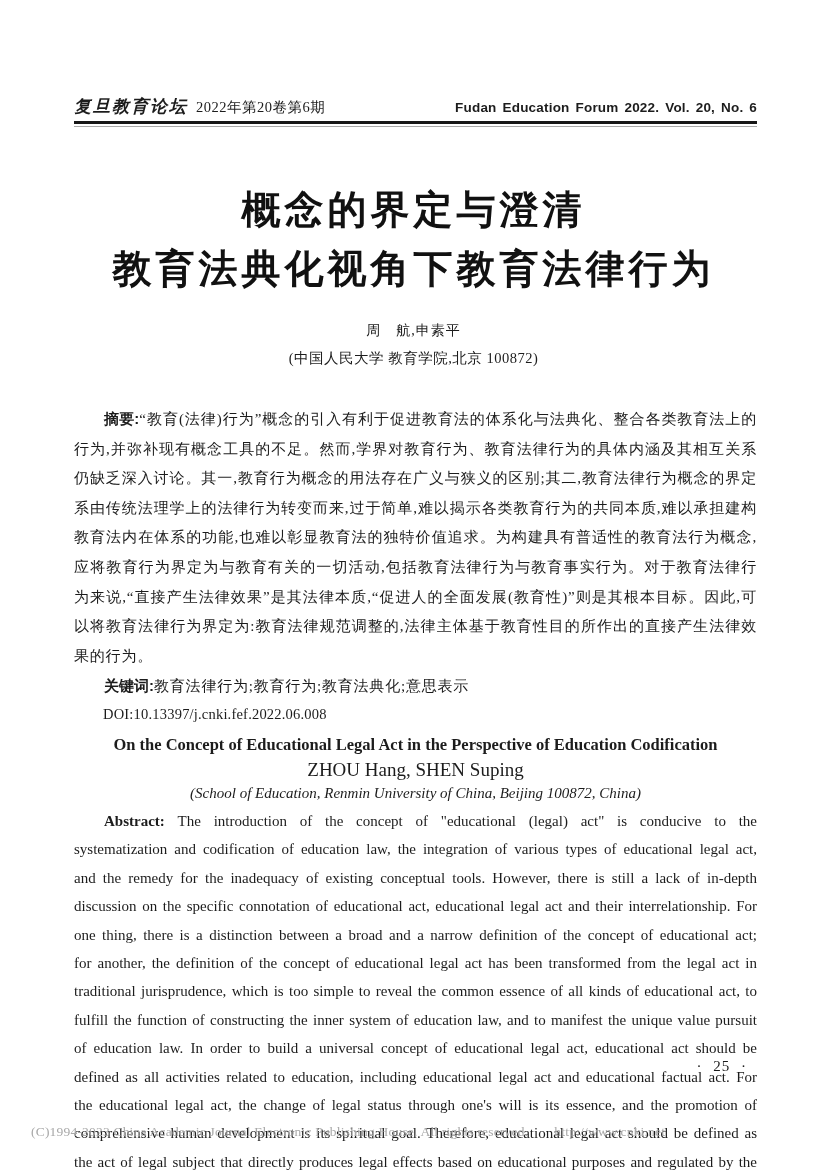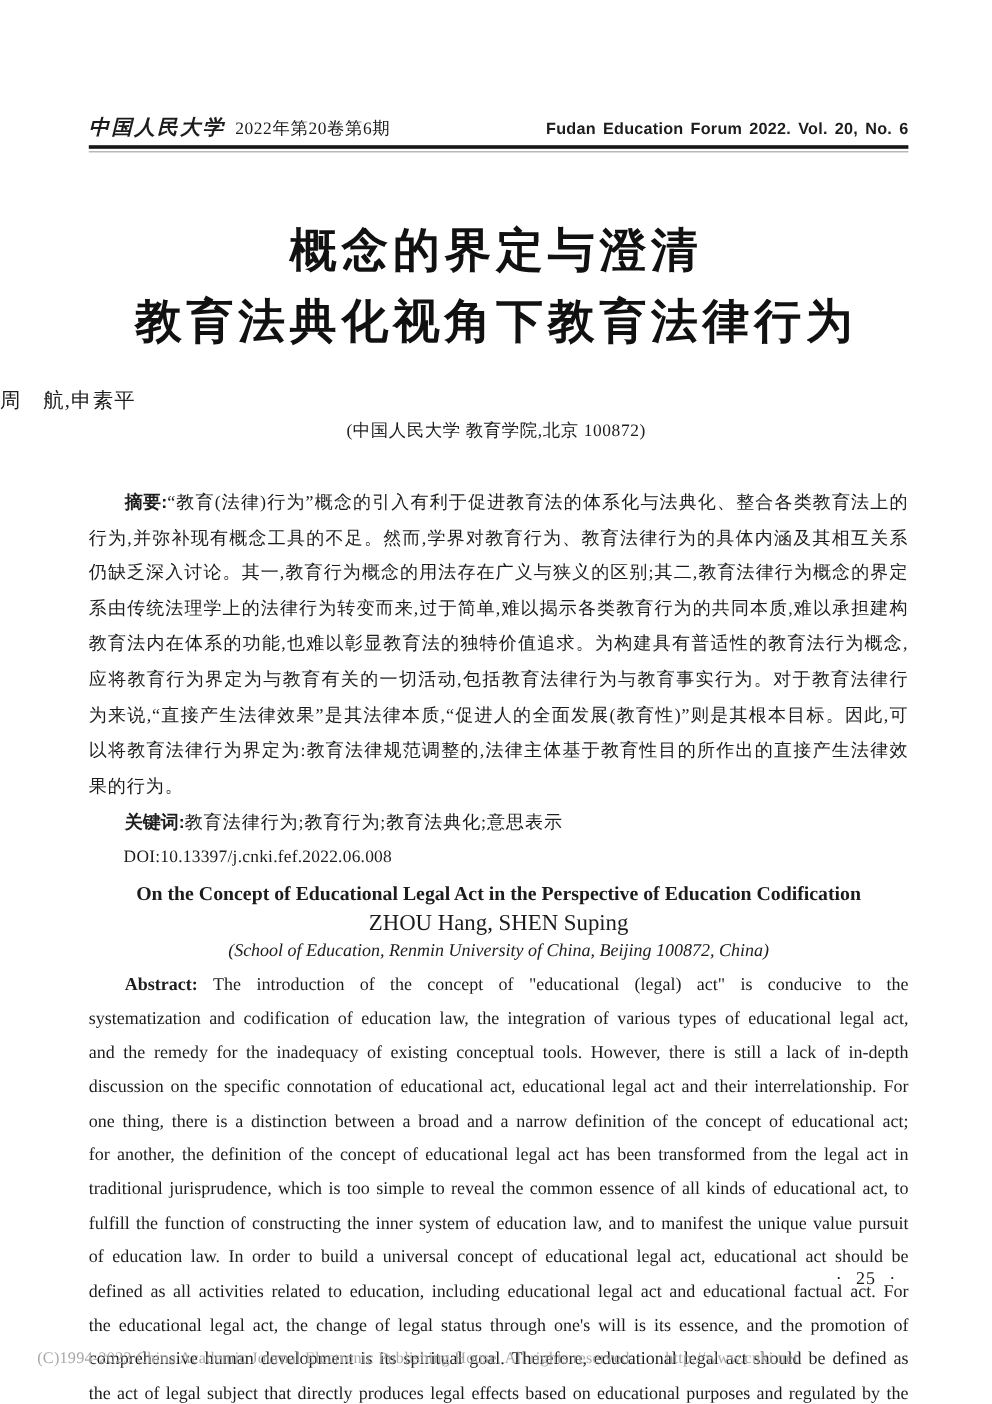--- a/index.html
+++ b/index.html
@@ -40,21 +40,21 @@
   
   .title-cn {
     position: absolute; top: 180px; left: 0; right: 0;
     text-align: center;
     font-size: 39px; font-weight: bold;
     line-height: 59px; letter-spacing: 4px;
     color: #111;
   }
   .authors-cn {
     position: absolute; top: 322px; left: 0; right: 0;
-    text-align: left; font-size: 17px; letter-spacing: 1px;
+    text-align: center; font-size: 14px; letter-spacing: 1px;
   }
   .affiliation-cn {
     position: absolute; top: 349px; left: 0; right: 0;
     text-align: center; font-size: 14.5px; letter-spacing: 0.5px;
   }
 
   
   .body-flow {
     position: absolute; top: 404px; left: 74px; right: 70px;
   }
@@ -112,21 +112,21 @@
   }
   .copyright-line .url { margin-left: 26px; }
 </style>
 </head>
 <body>
 
 <div class="page">
 
   <div class="header">
     <div class="header-left">
-      <span class="journal-cn">中国人民大学</span>
+      <span class="journal-cn">复旦教育论坛</span>
       <span class="issue-cn">2022年第20卷第6期</span>
     </div>
     <div class="journal-en">Fudan Education Forum 2022. Vol. 20, No. 6</div>
   </div>
   <div class="header-rule"></div>
 
   <div class="title-cn">
     <div>概念的界定与澄清</div>
     <div>教育法典化视角下教育法律行为</div>
   </div>

